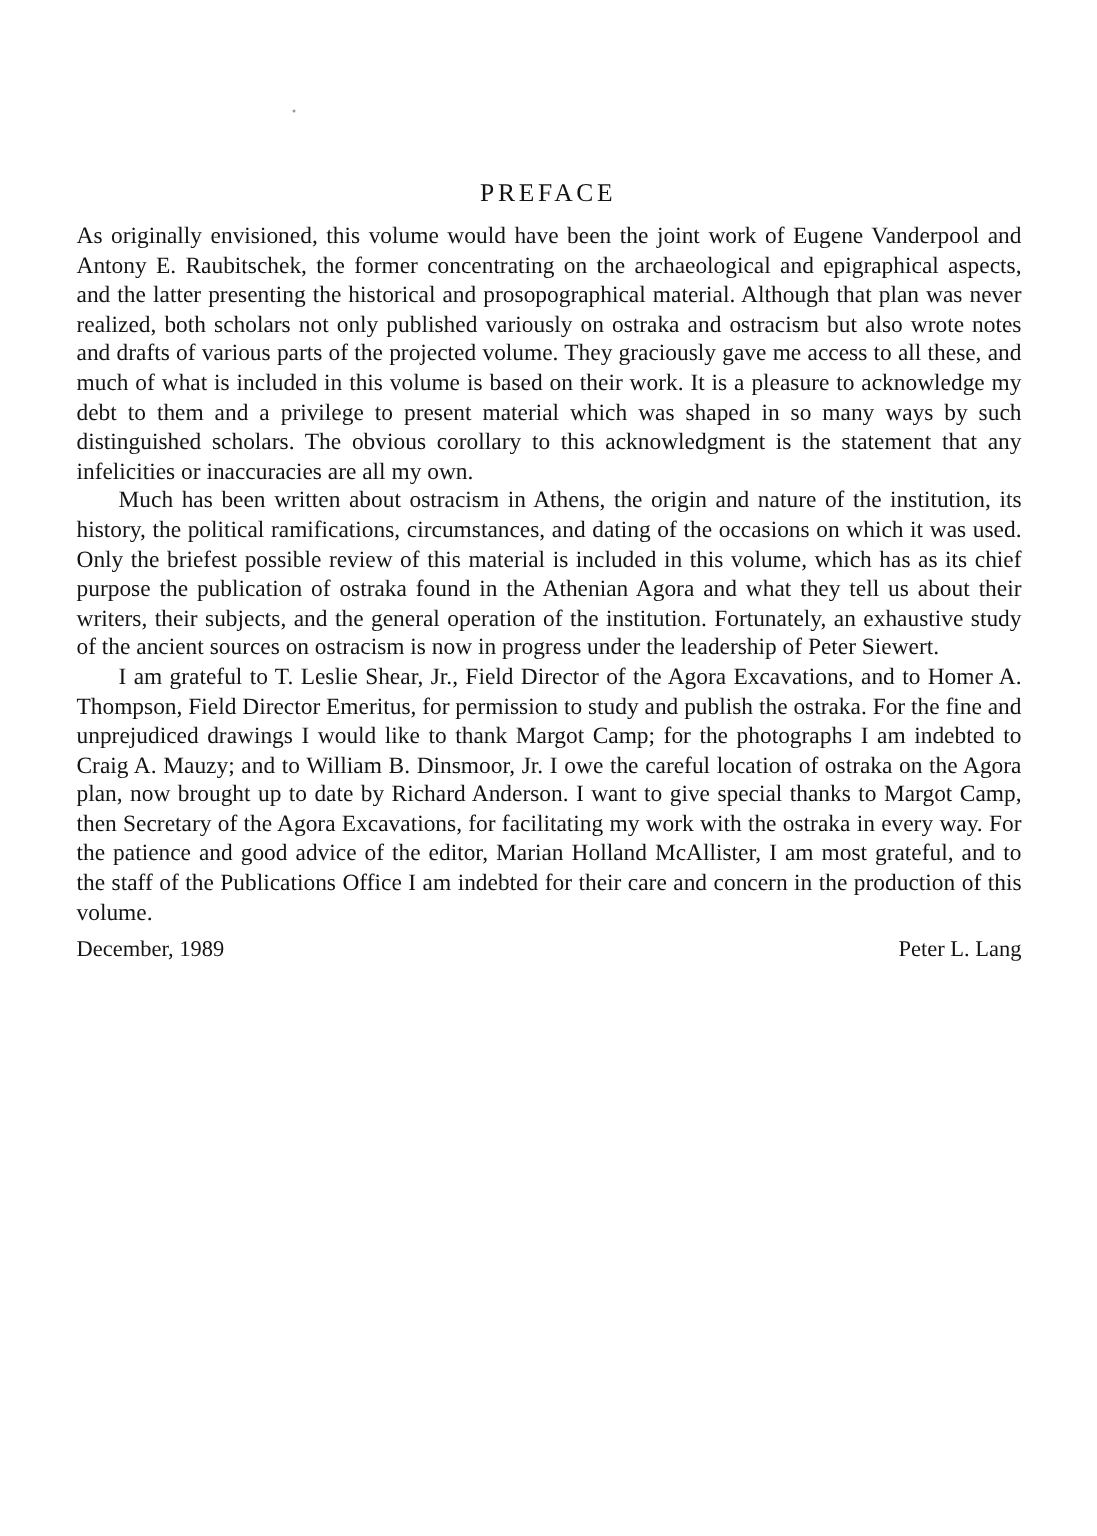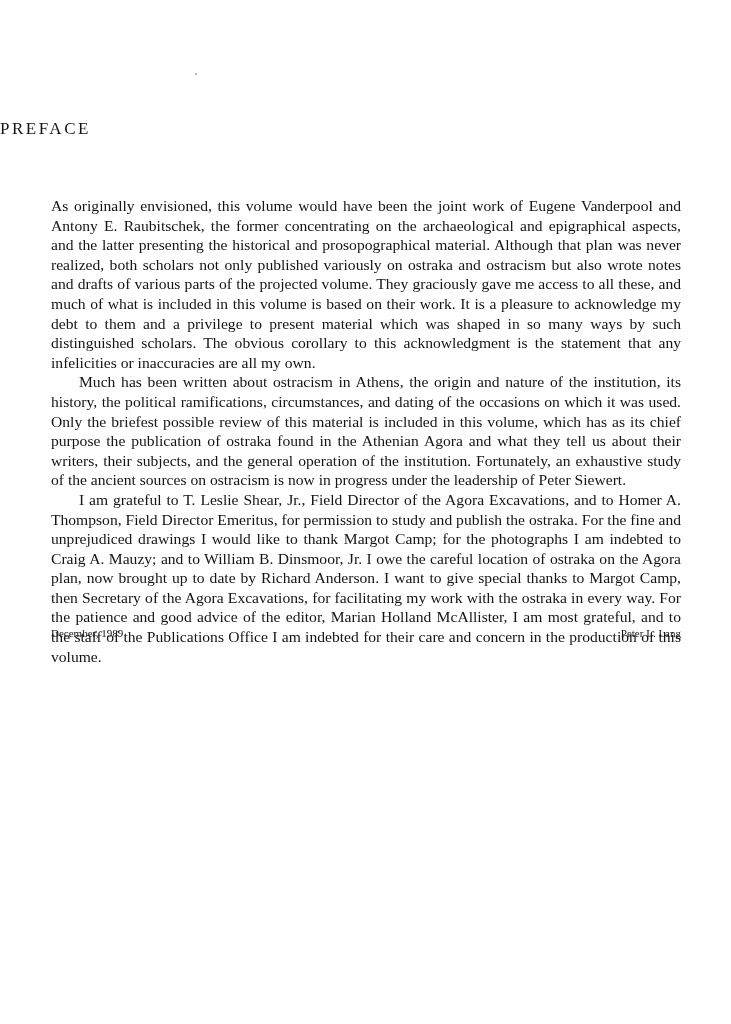--- a/index.html
+++ b/index.html
@@ -23,49 +23,48 @@
     width: 2px;
     height: 2px;
     background: #9a9a9a;
     border-radius: 50%;
   }
   .page-title {
     position: absolute;
     top: 108px;
     left: 0;
     width: 731px;
-    text-align: left;
+    text-align: center;
     font-size: 17px;
     letter-spacing: 2.5px;
     font-weight: 400;
   }
   .body-block {
     position: absolute;
     top: 148px;
     left: 51px;
     width: 630px;
     font-size: 15.6px;
     line-height: 19.6px;
     text-align: justify;
-    margin-top: 48px;
   }
   .body-block p {
     margin: 0;
   }
   .body-block p.indent {
     text-indent: 28px;
   }
   .signature-row {
     position: absolute;
     top: 624px;
     left: 51px;
     width: 630px;
     display: flex;
     justify-content: space-between;
-    font-size: 11px;
+    font-size: 15px;
     line-height: 19.6px;
   }
 </style>
 </head>
 <body>
 
 <div class="page">
 
   <div class="artifact-dot"></div>
 

